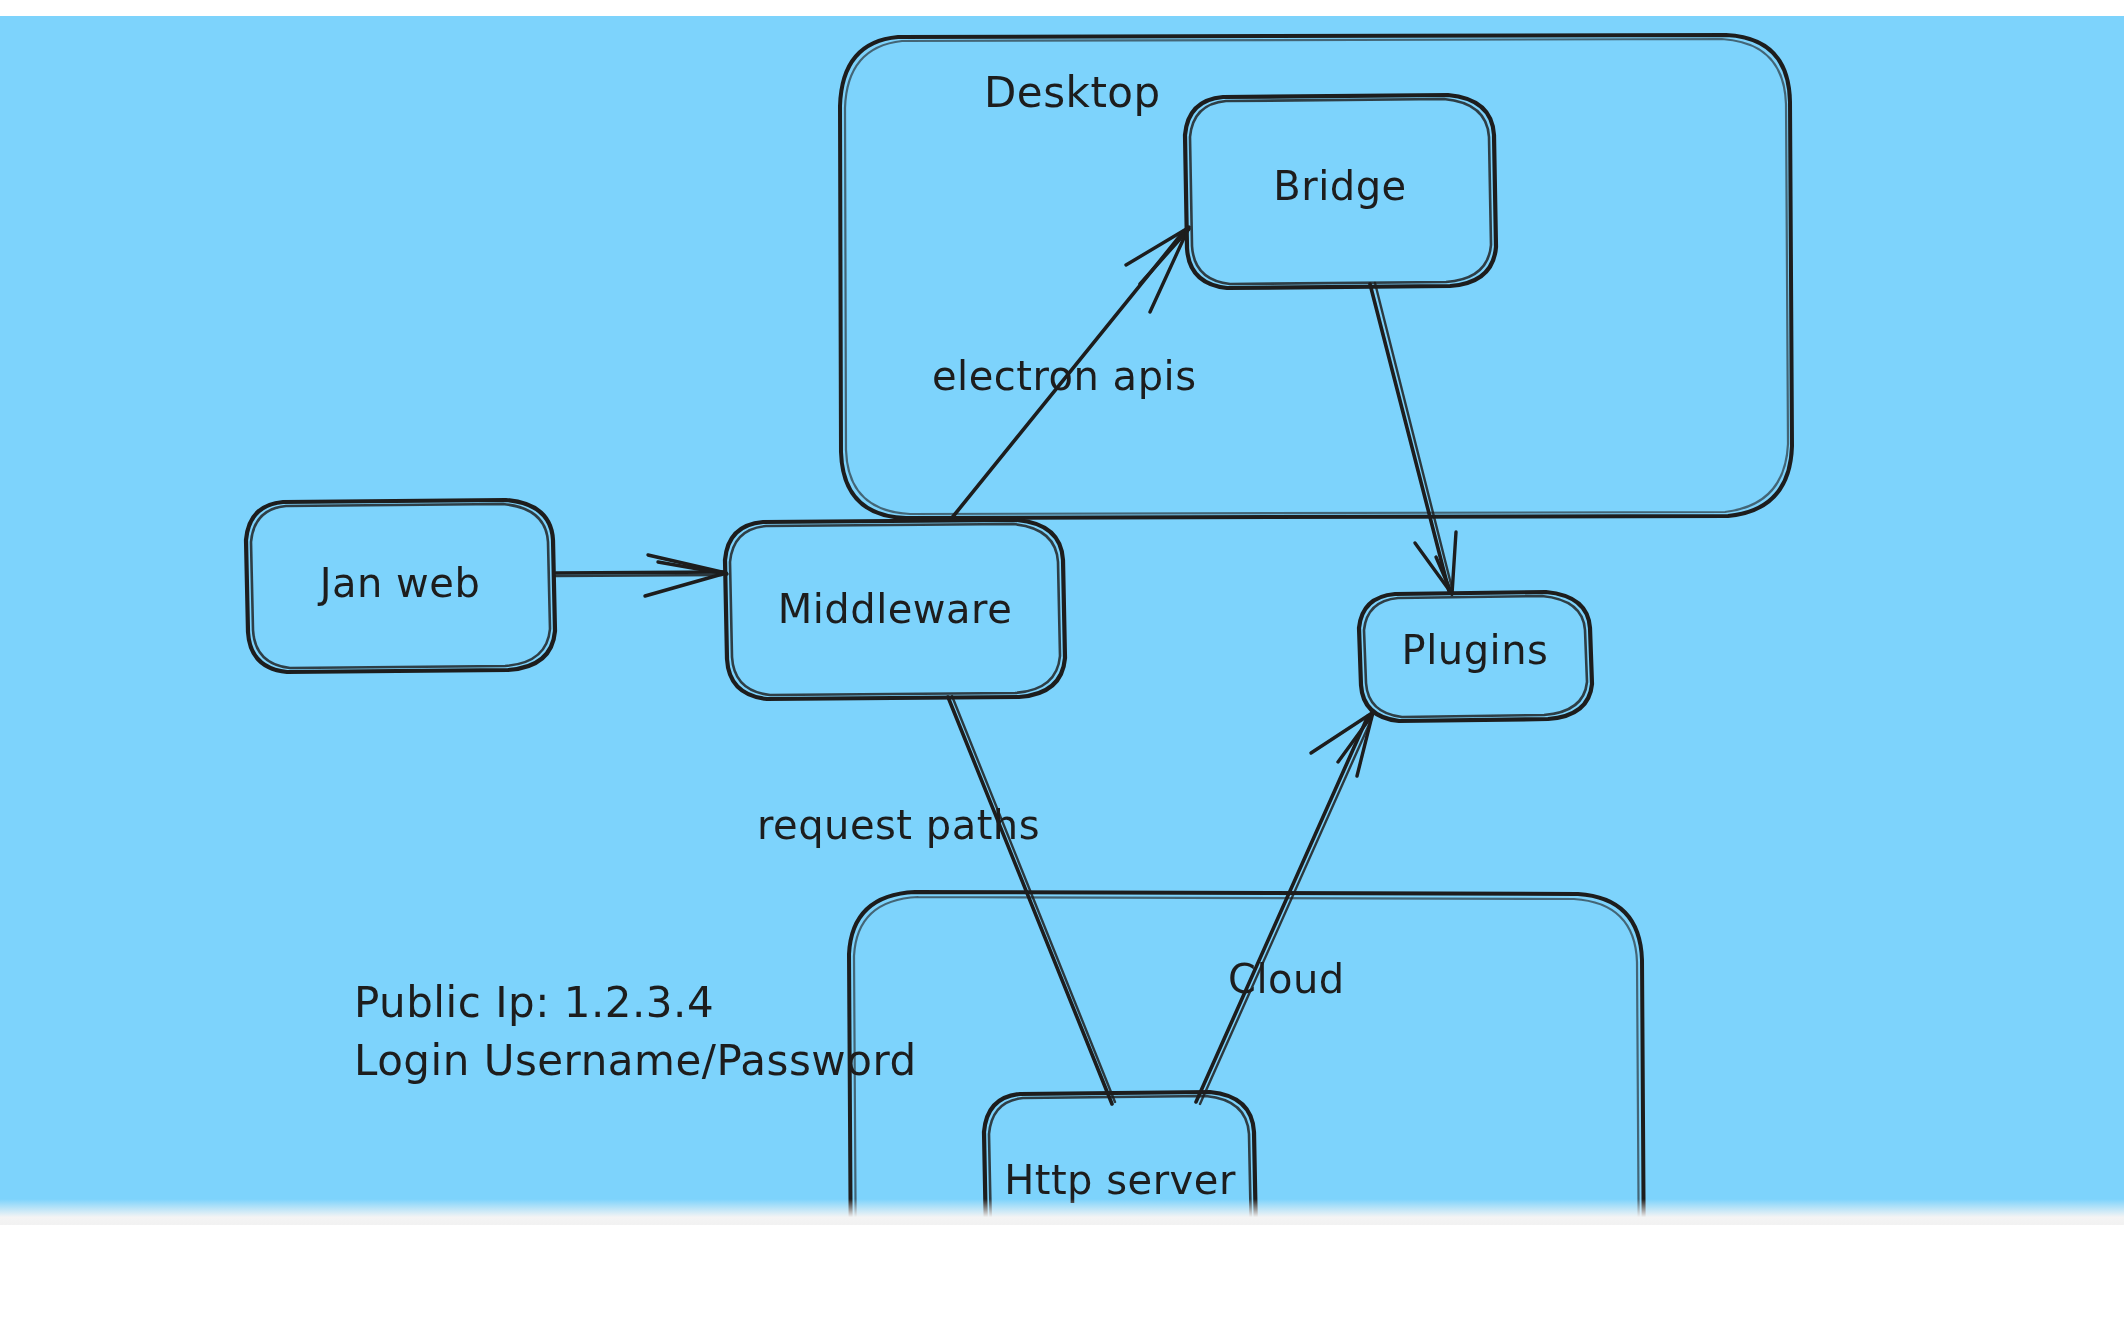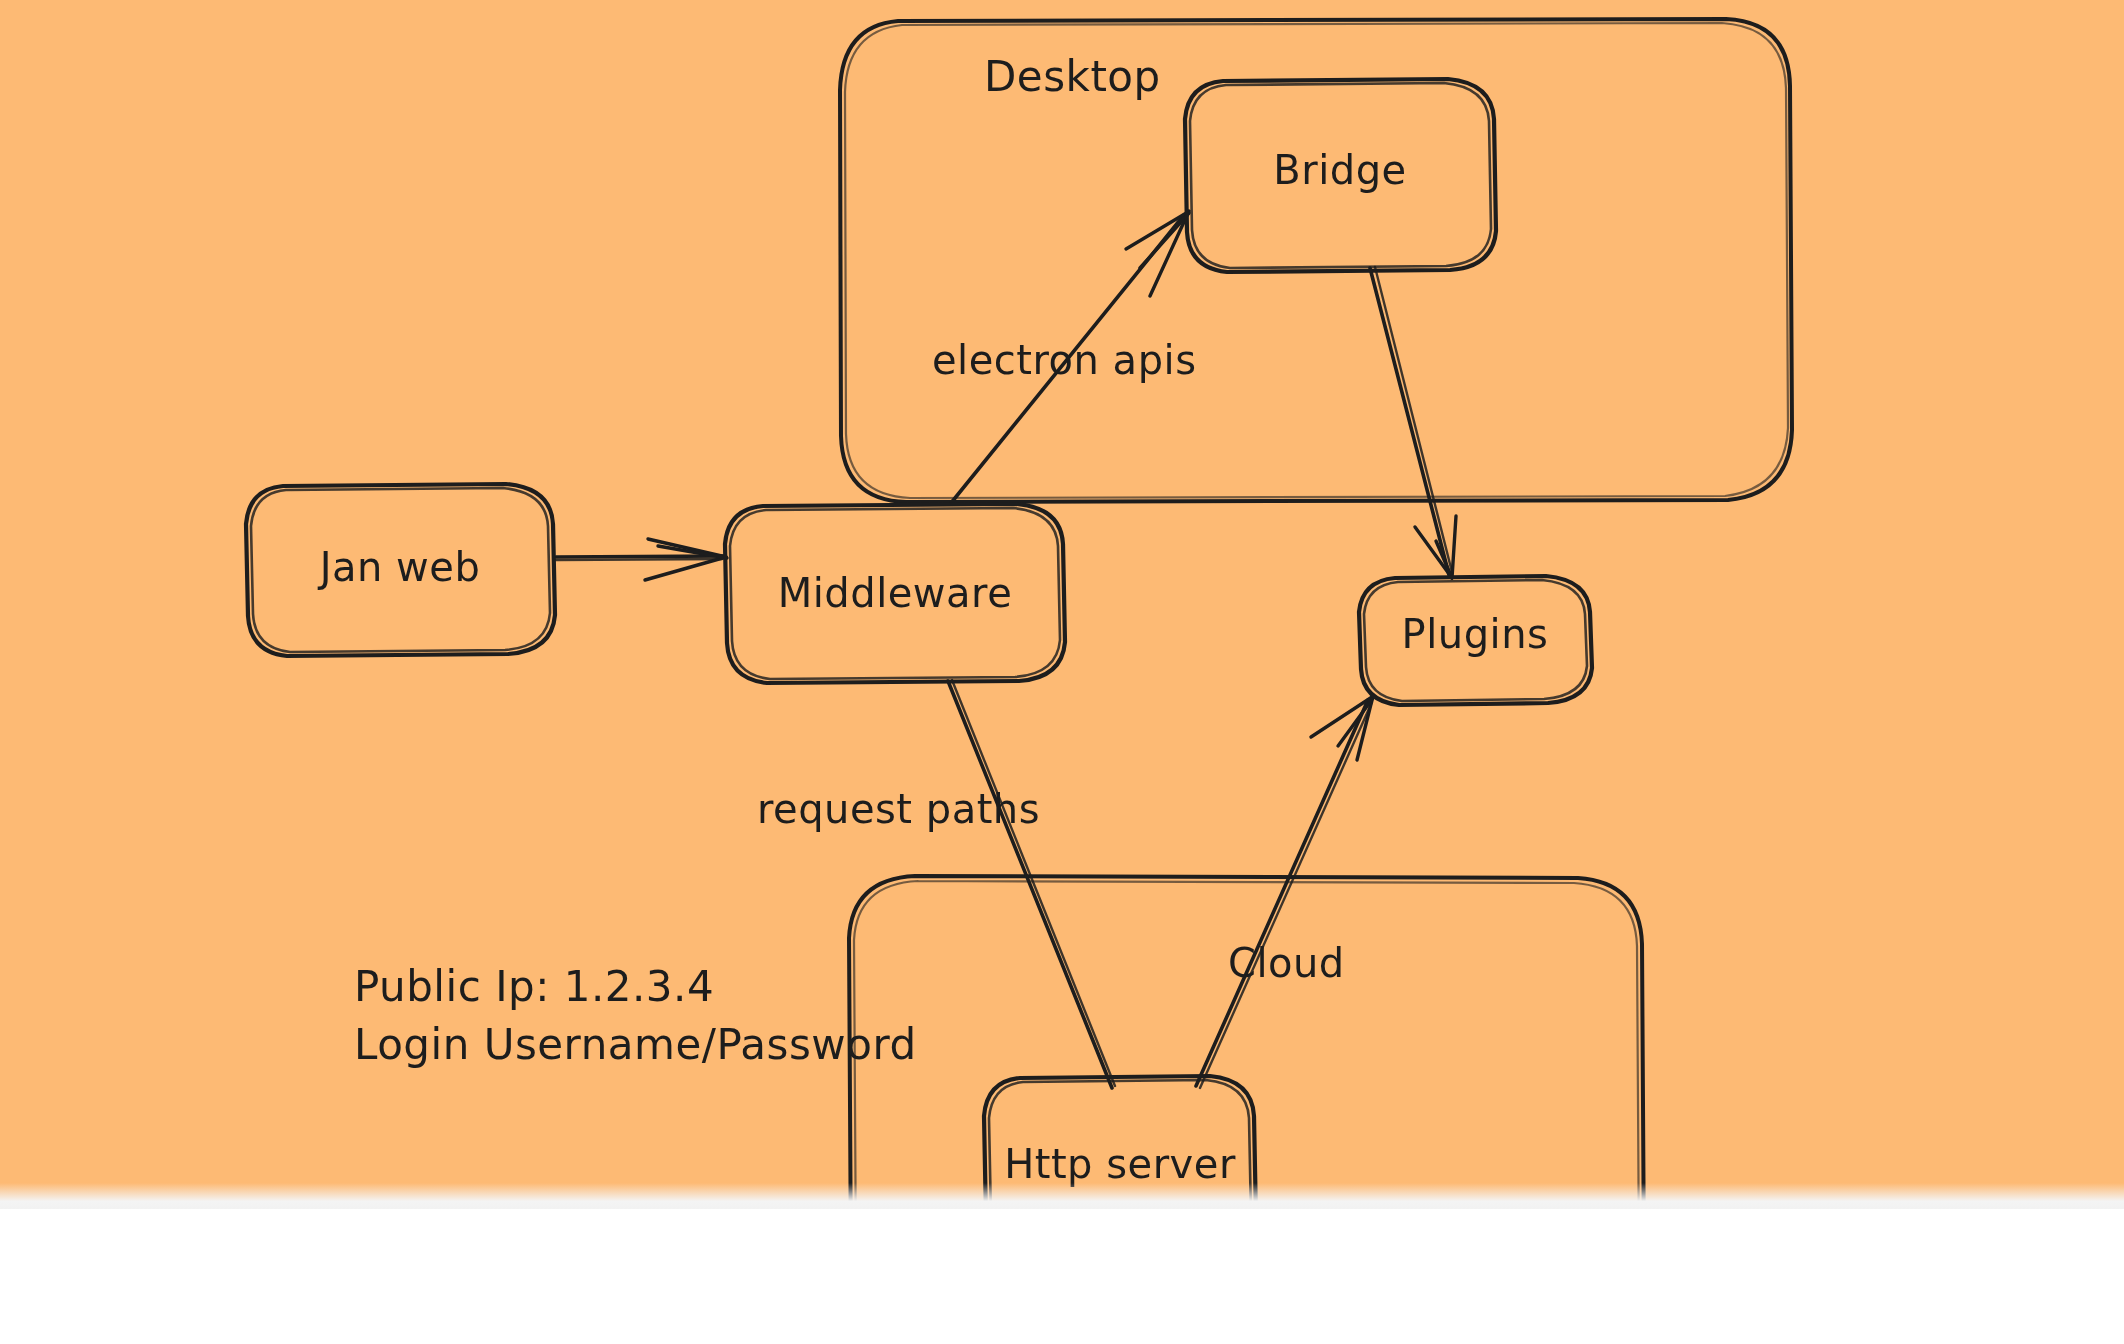--- a/index.html
+++ b/index.html
@@ -8,22 +8,23 @@
     padding: 0;
     background: #ffffff;
   }
   body {
     font-family: "DejaVu Sans", sans-serif;
   }
   #stage {
     position: relative;
     width: 2124px;
     height: 1209px;
-    background: #fdba74;
+    background: #7dd3fc;
     overflow: hidden;
+    margin-top: 16px;
   }
   #board {
     position: absolute;
     inset: 0;
     width: 2124px;
     height: 1344px;
   }
   
   #bottom-band {
     position: absolute;

